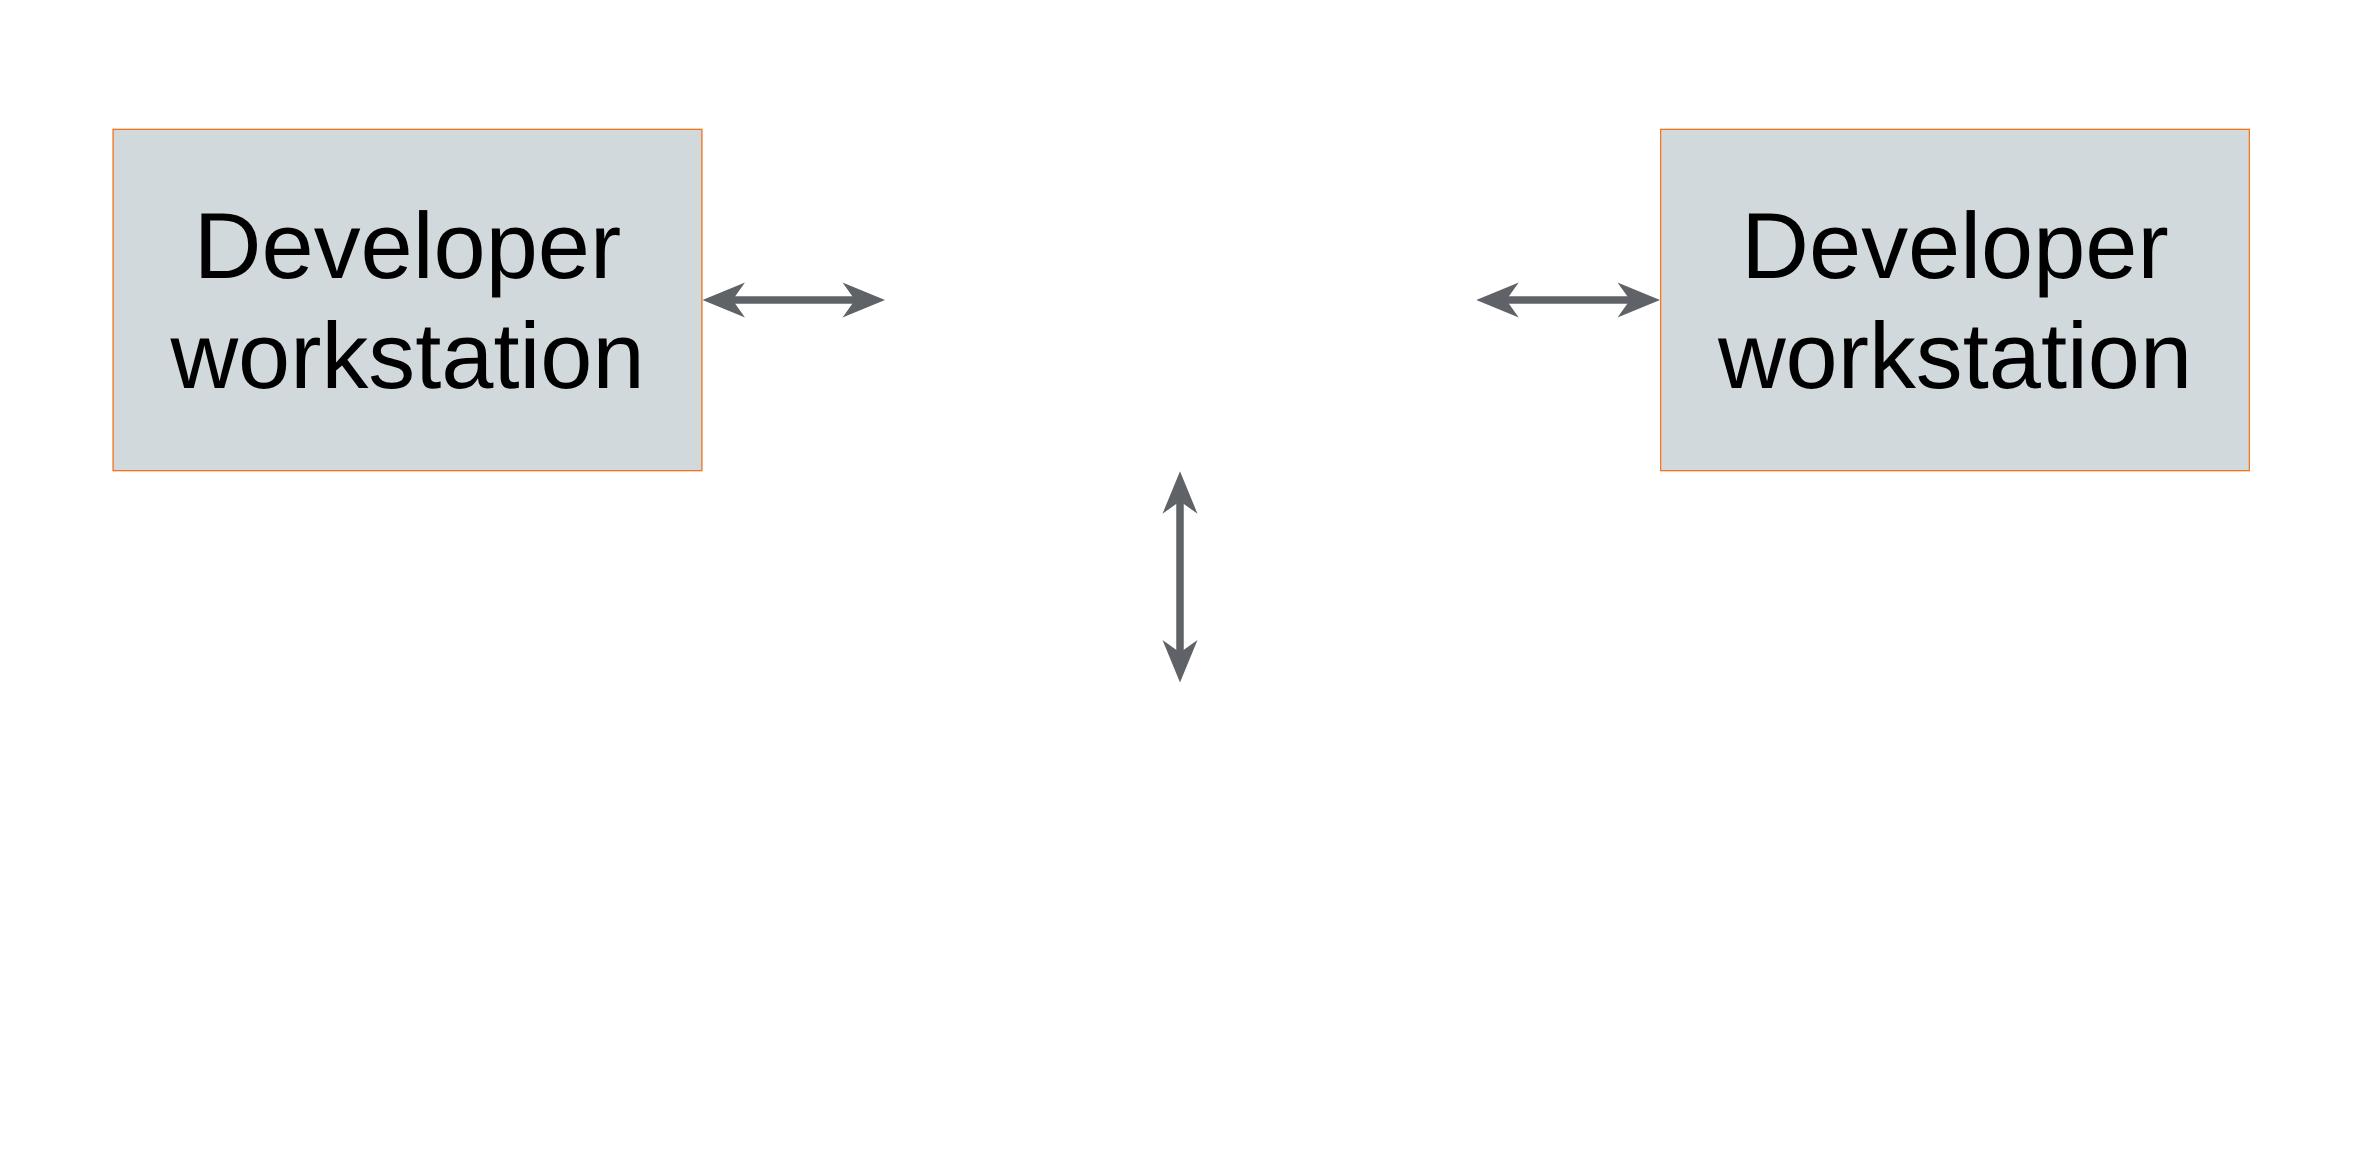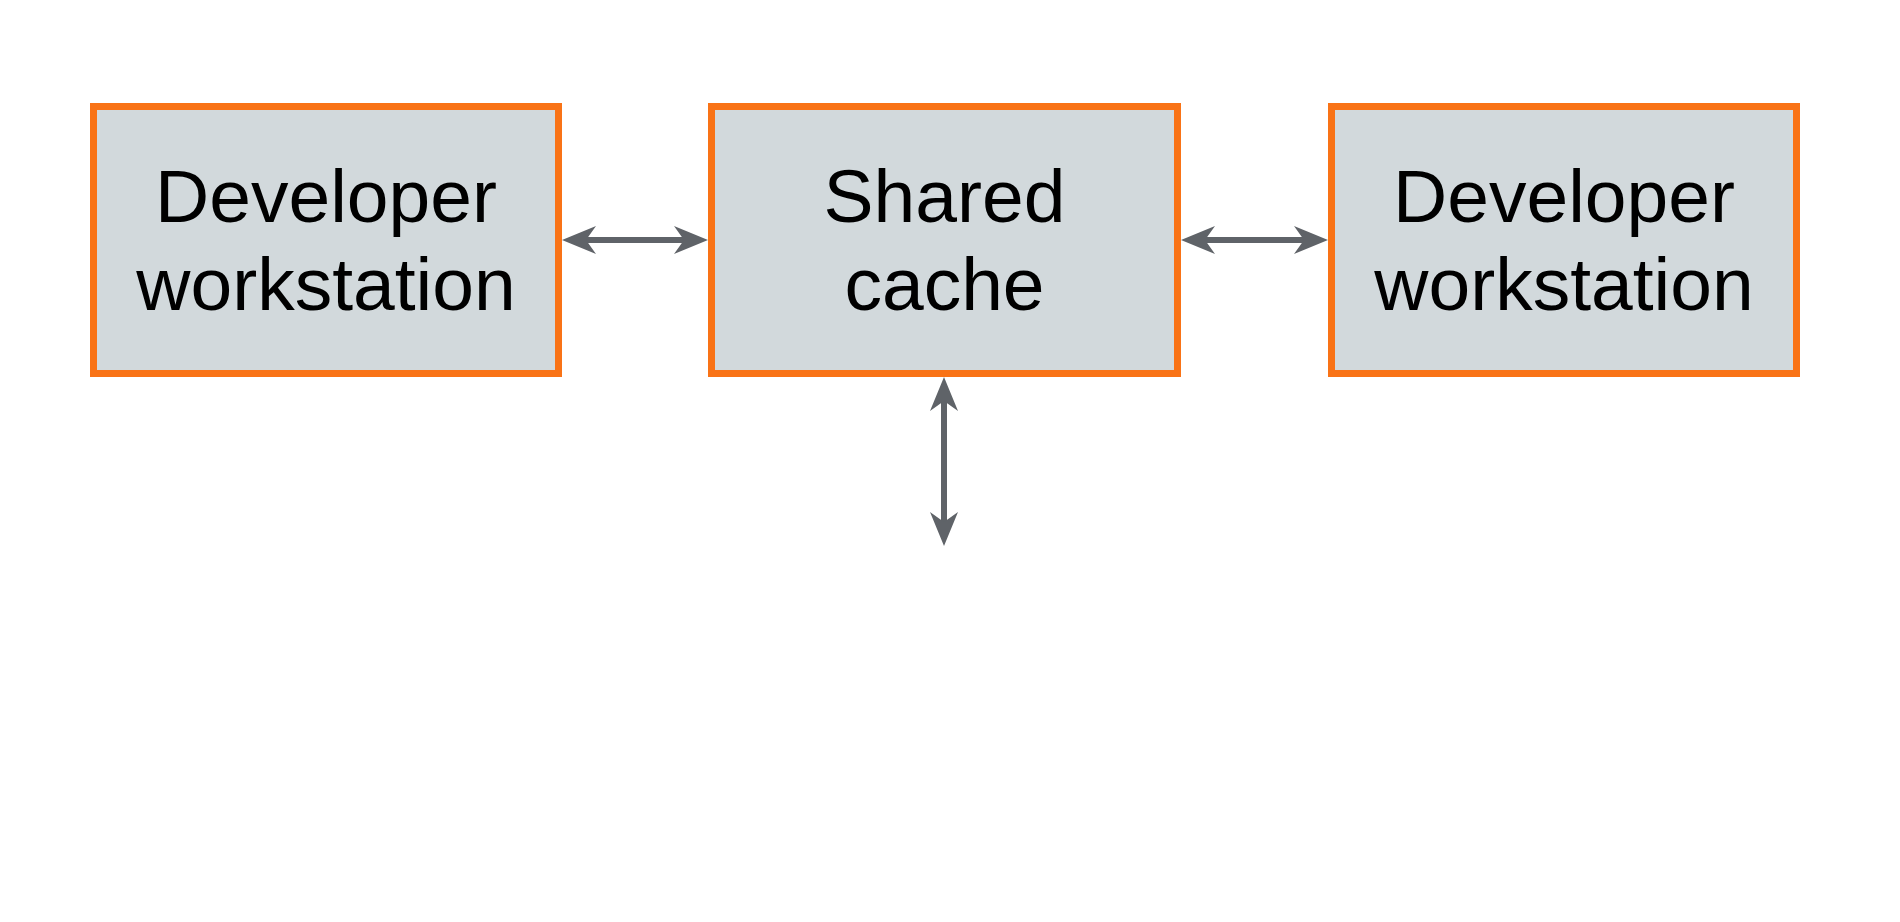--- a/index.html
+++ b/index.html
@@ -12,21 +12,21 @@
     width: 1900px;
     height: 922px;
     background: #ffffff;
     font-family: "Liberation Sans", sans-serif;
     overflow: hidden;
   }
   .node {
     position: absolute;
     box-sizing: border-box;
     background: #d2d9dc;
-    border: 7px solid #f97316;
+    border: 1px solid #f97316;
     display: flex;
     align-items: center;
     justify-content: center;
     text-align: center;
     color: #000000;
     font-size: 75px;
     line-height: 1.18;
     letter-spacing: 0px;
   }
   .node-label {
@@ -48,23 +48,20 @@
 </style>
 </head>
 <body>
 
 <div class="canvas">
 
   <div class="node" id="node-dev-left">
     <span class="node-label">Developer workstation</span>
   </div>
 
-  <div class="node" id="node-cache">
-    <span class="node-label">Shared cache</span>
-  </div>
 
   <div class="node" id="node-dev-right">
     <span class="node-label">Developer workstation</span>
   </div>
 
 
   <svg class="arrow" id="arrow-left" width="146" height="40" viewBox="0 0 146 40" aria-hidden="true">
     <rect x="22" y="17" width="102" height="6" fill="#5f6368"></rect>
     <path d="M0,20 L34,6 L24,20 L34,34 Z" fill="#5f6368"></path>
     <path d="M146,20 L112,6 L122,20 L112,34 Z" fill="#5f6368"></path>

